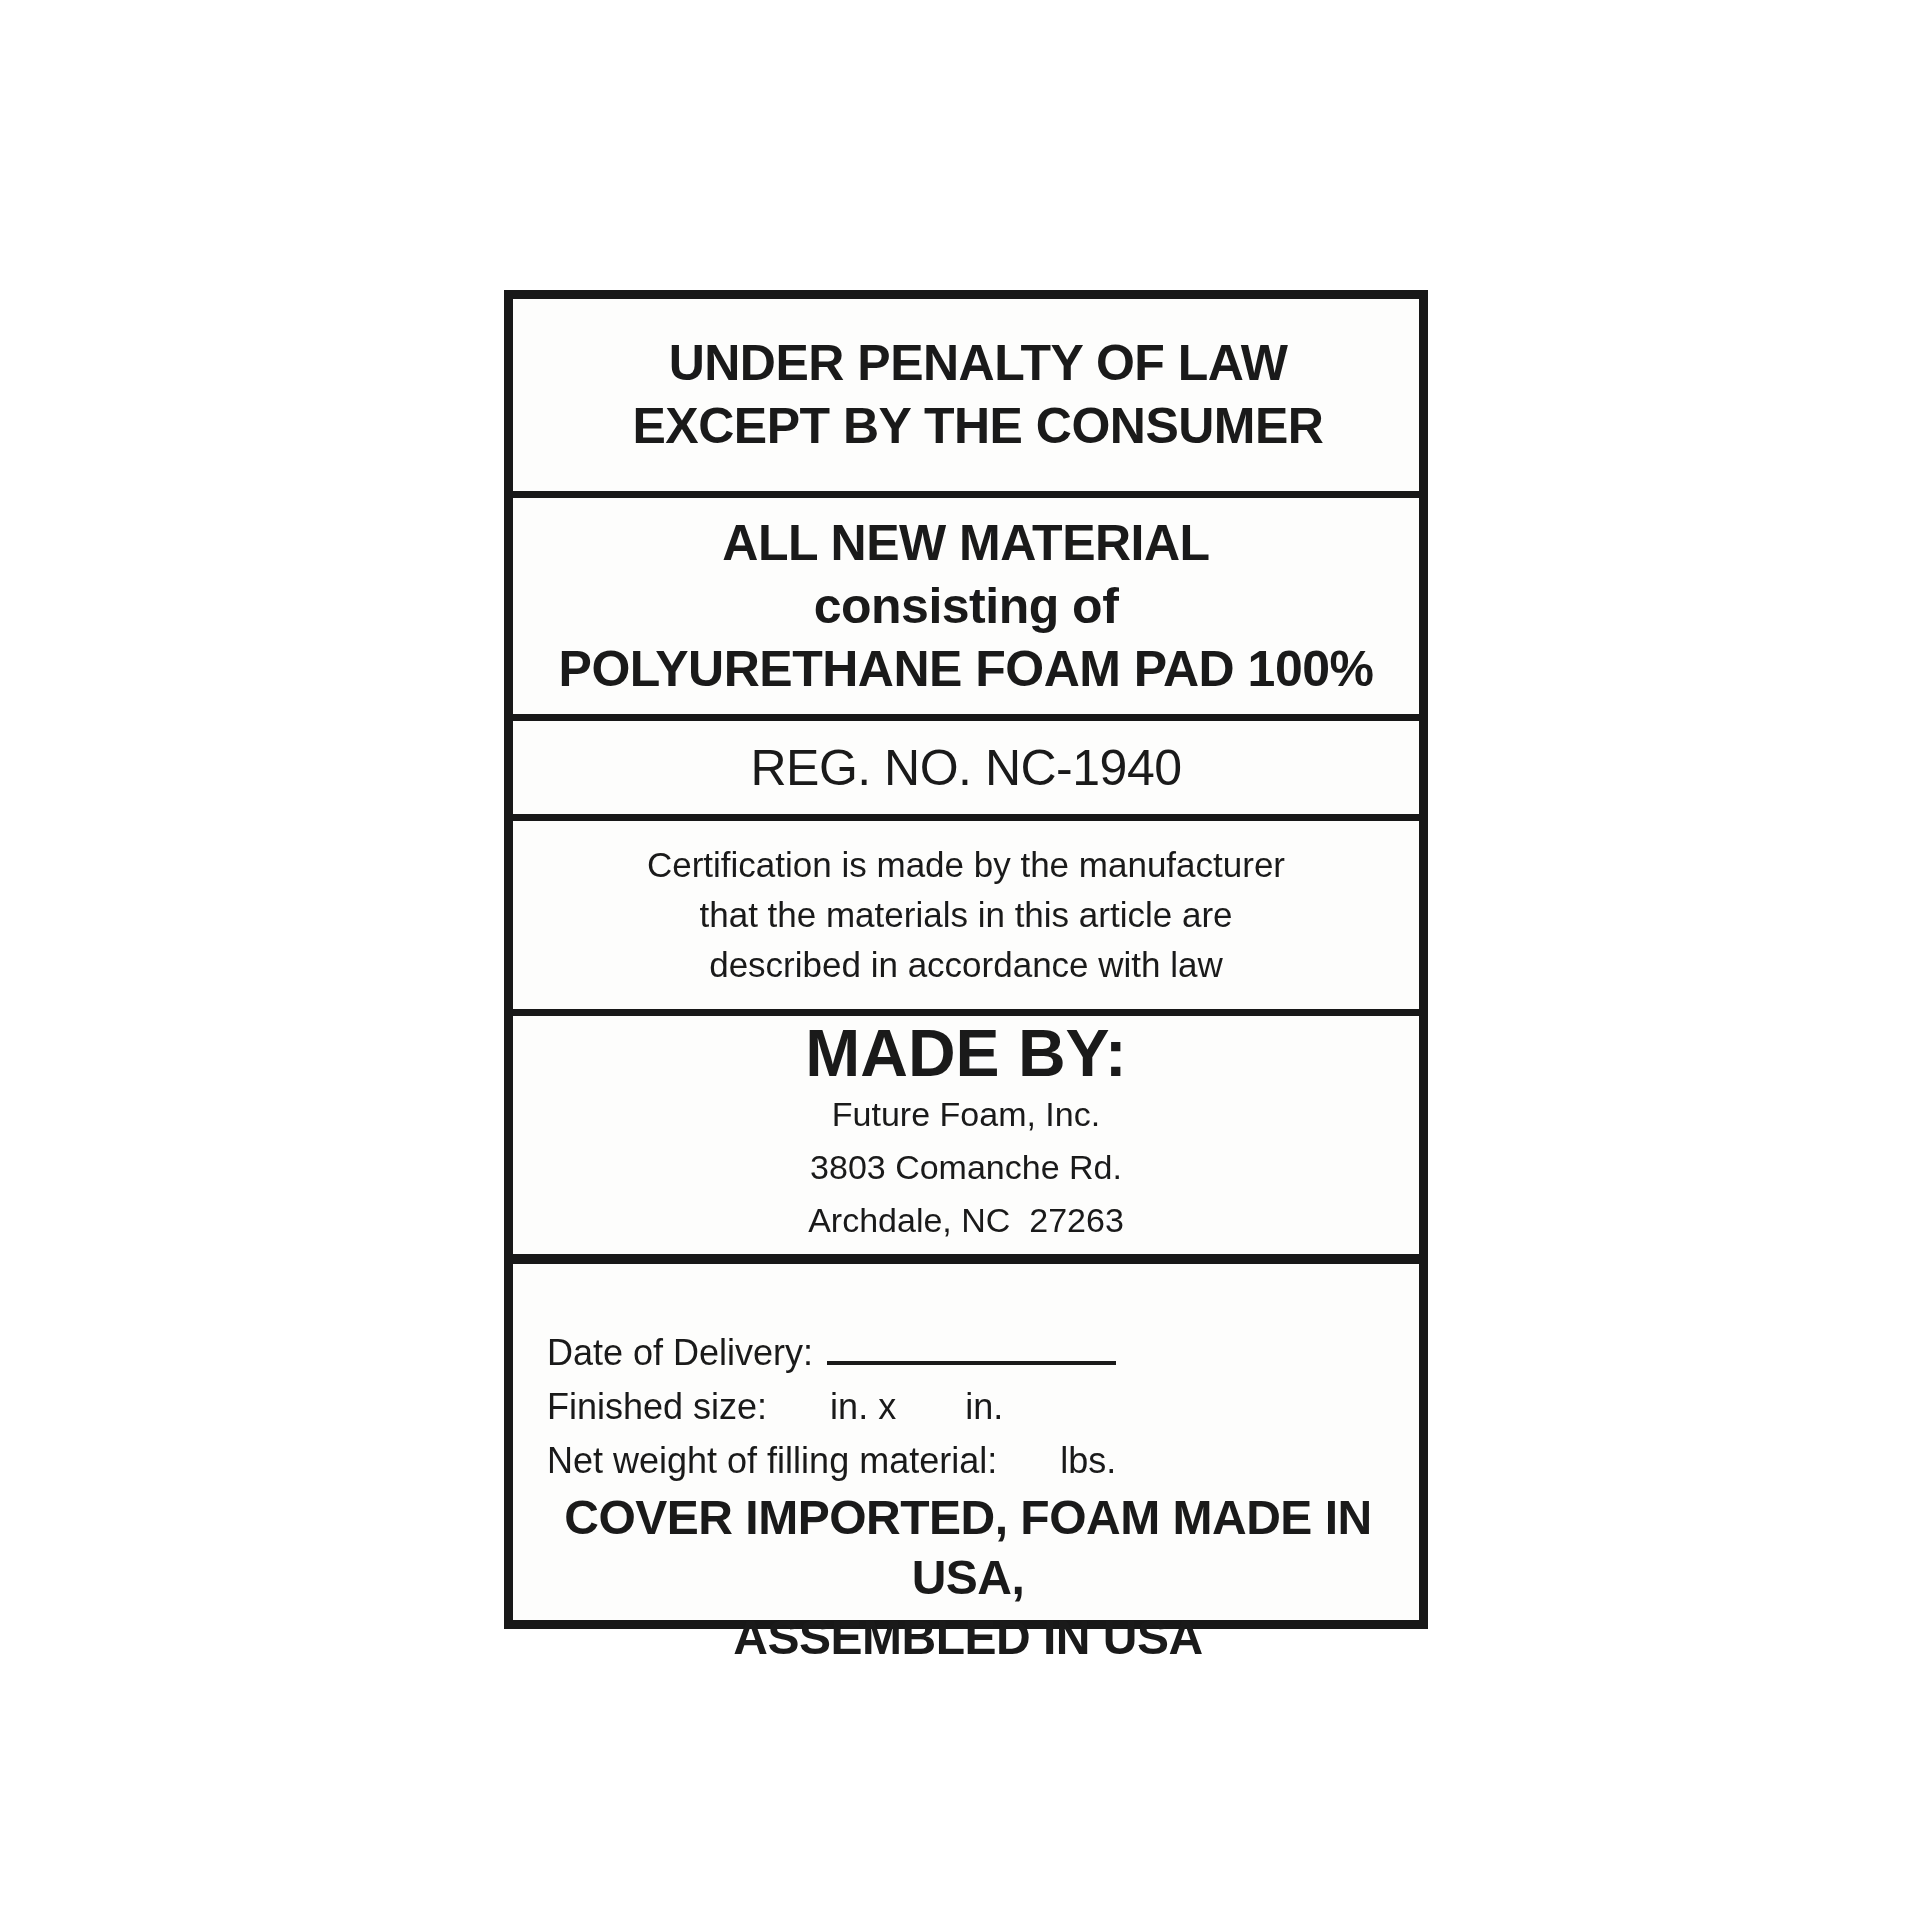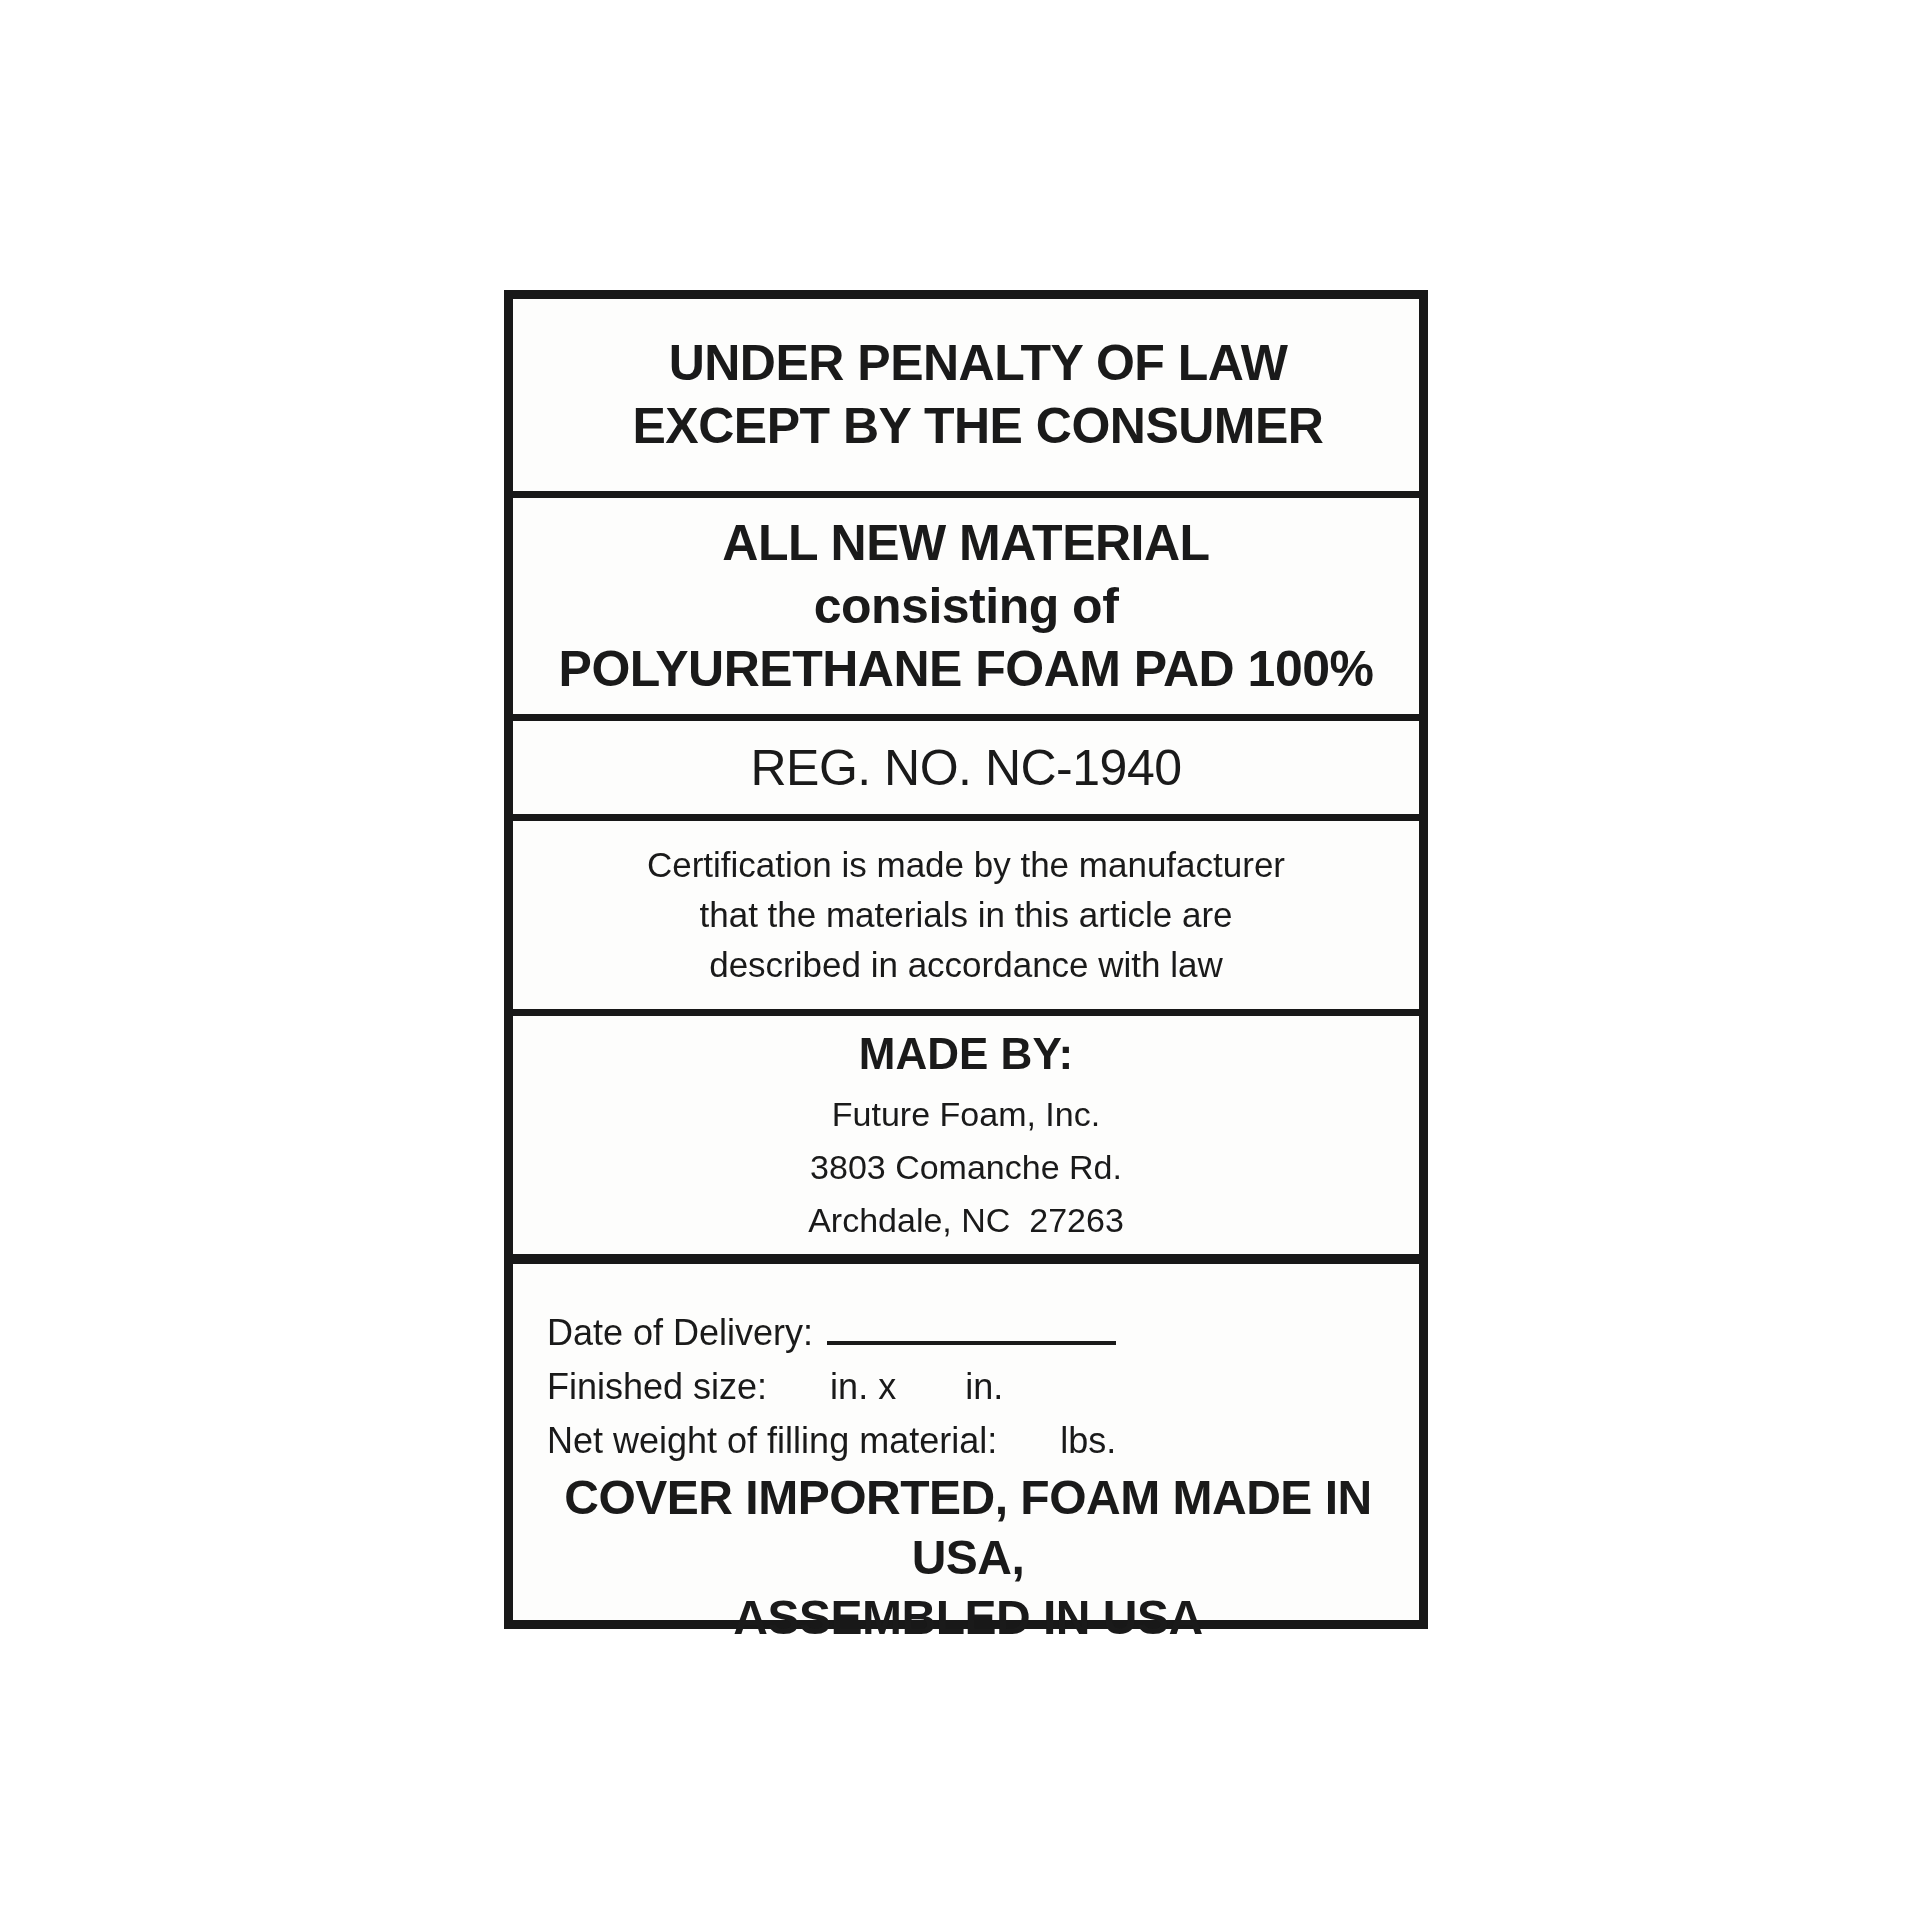--- a/index.html
+++ b/index.html
@@ -46,42 +46,42 @@
   .sec-cert      { height: 195px; }
   .sec-madeby    { height: 248px; border-bottom-width: 10px; }
   .sec-details   {
     flex: 1 1 auto;
     border-bottom: none;
     display: flex;
     flex-direction: column;
     justify-content: space-between;
     align-items: stretch;
     text-align: left;
-    padding: 42px 30px 18px 34px;
+    padding: 62px 30px 18px 34px;
   }
   .big {
     font-size: 50px;
     font-weight: 700;
     line-height: 63px;
     letter-spacing: -0.5px;
     white-space: pre-wrap;
   }
   .reg-line {
     font-size: 50px;
     font-weight: 400;
     letter-spacing: -0.5px;
   }
   .cert-line {
     font-size: 35px;
     font-weight: 400;
     line-height: 50px;
     white-space: pre-wrap;
   }
   .madeby-heading {
-    font-size: 44px;
+    font-size: 66px;
     font-weight: 700;
     line-height: 61px;
     margin-bottom: 4px;
   }
   .addr-line {
     font-size: 34px;
     font-weight: 400;
     line-height: 53px;
     white-space: pre-wrap;
   }

